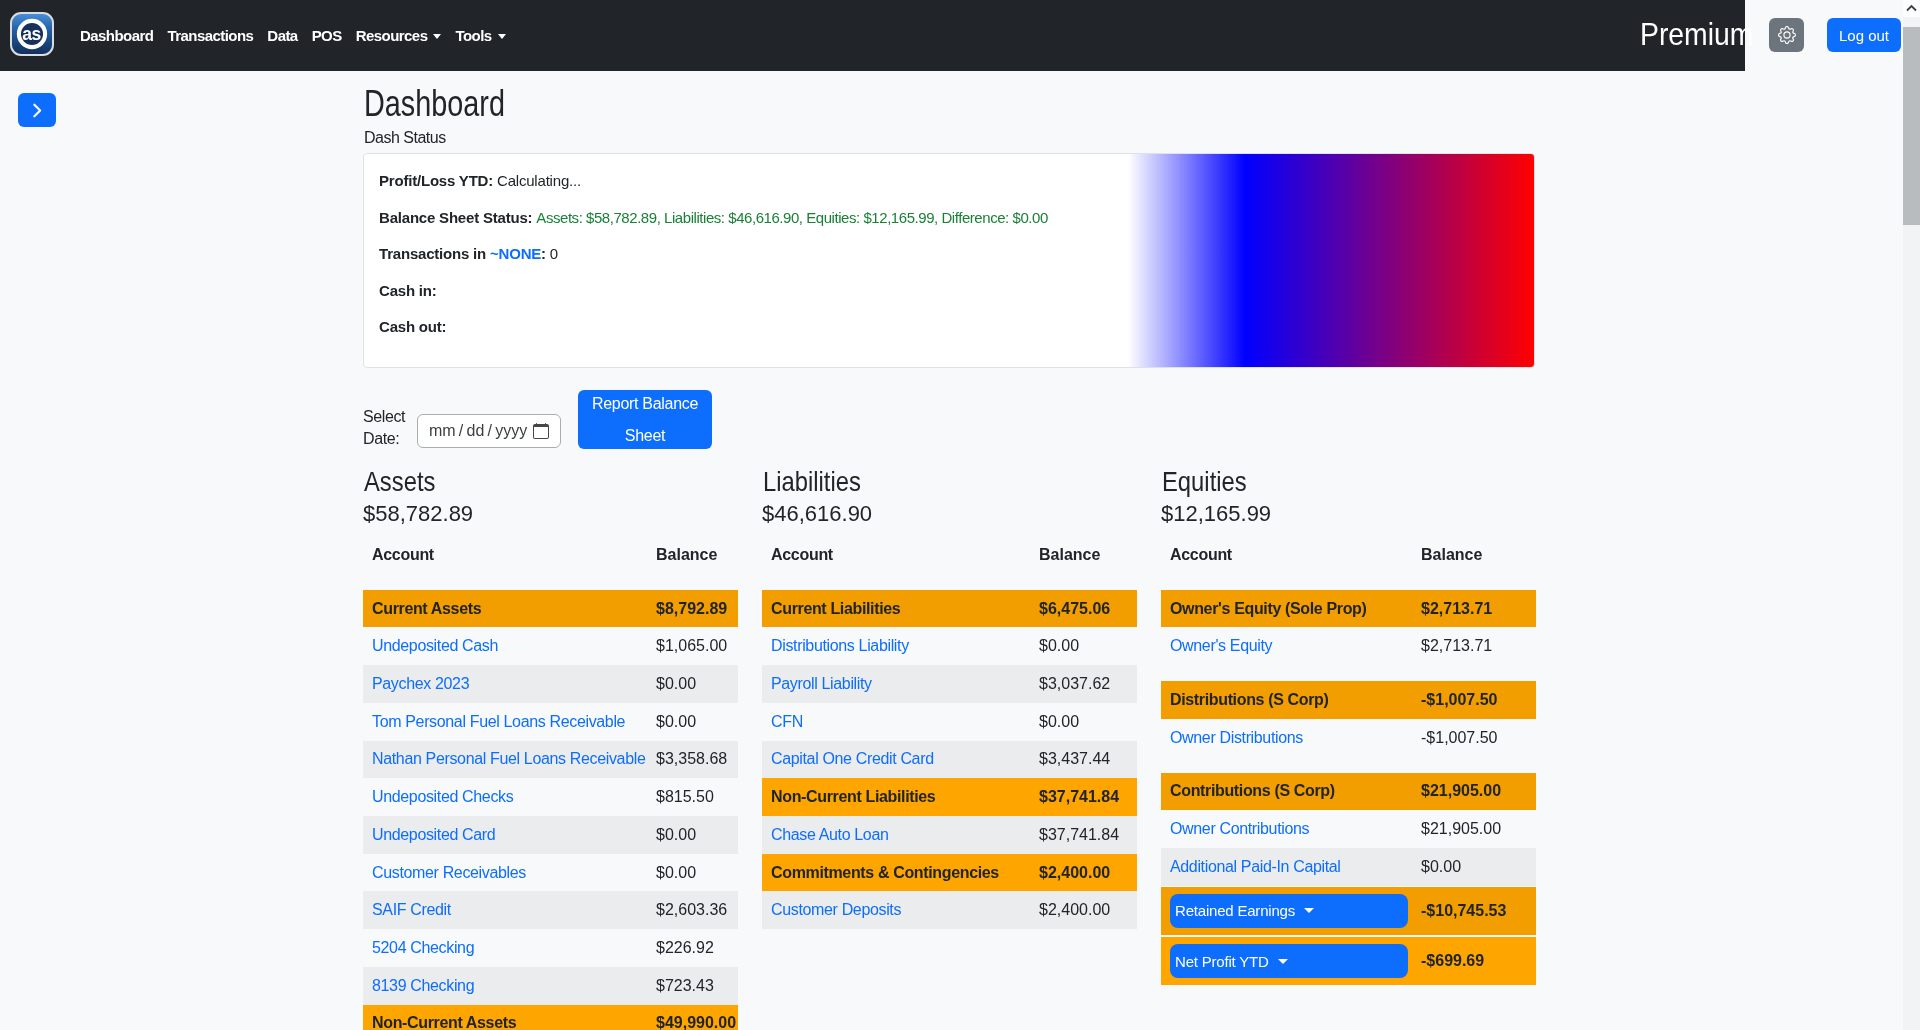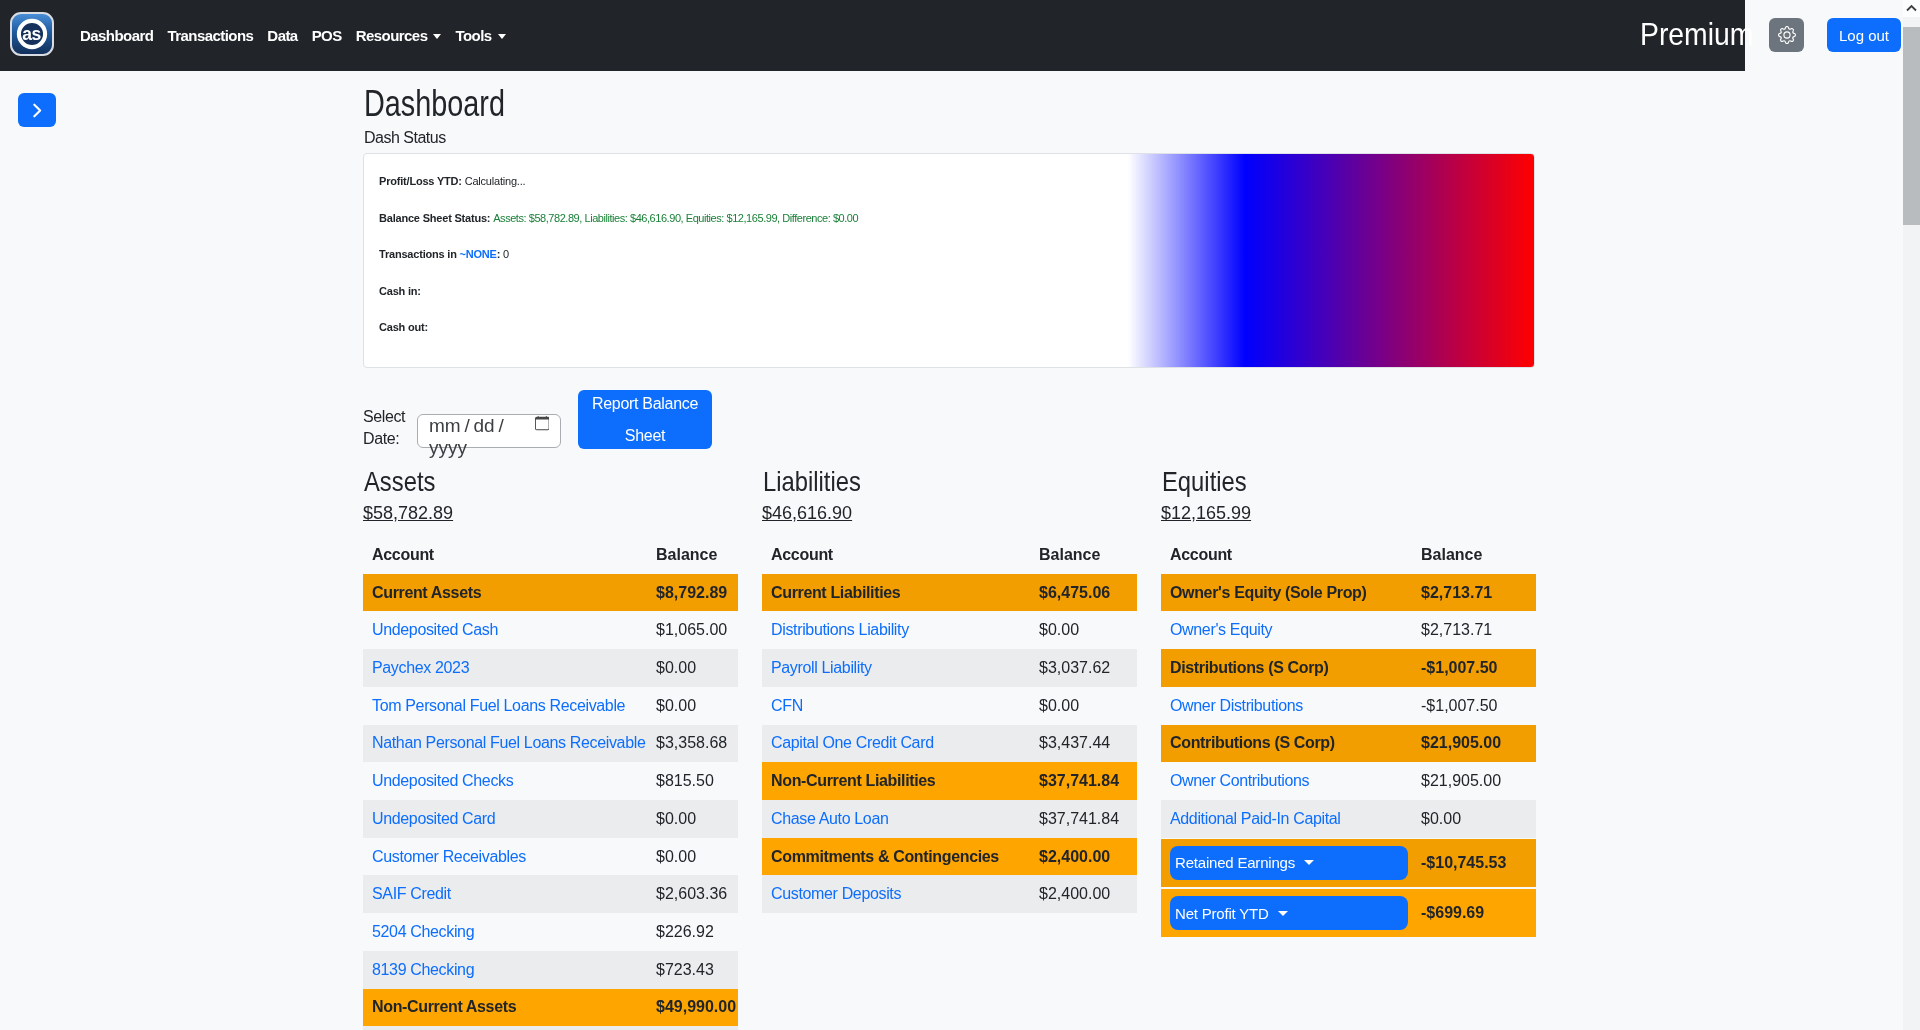--- a/index.html
+++ b/index.html
@@ -10,37 +10,37 @@
 #menu { position:absolute; left:73px; top:0; height:71px; display:flex; align-items:center; }
 #menu .mi { color:#fff; font-size:15px; font-weight:bold; letter-spacing:-0.55px; padding:8px 7px; white-space:nowrap; }
 .dcaret { display:inline-block; width:0; height:0; border-left:4.5px solid transparent; border-right:4.5px solid transparent; border-top:5px solid #fff; vertical-align:2px; margin-left:6px; }
 #premium { position:absolute; left:1640px; top:19px; font-size:31.5px; line-height:31.5px; transform:scaleX(0.9); transform-origin:left center; white-space:nowrap; color:#fff; }
 #gearbtn { position:absolute; left:1769px; top:18px; width:35px; height:34px; background:#6c757d; border-radius:6px; display:flex; align-items:center; justify-content:center; }
 #logout { position:absolute; left:1815px; top:18px; width:74px; height:34px; background:#0d6efd; border-radius:6px; color:#fff; font-size:15px; display:flex; align-items:center; justify-content:center;margin-left:12px; }
 #expand { position:absolute; left:18px; top:93px; width:38px; height:34px; background:#0d6efd; border-radius:6px; display:flex; align-items:center; justify-content:center; }
 #h1 { position:absolute; left:364px; top:86px; font-size:36px; line-height:36px; transform:scaleX(0.8); transform-origin:left center; white-space:nowrap; }
 #dstat { position:absolute; left:364px; top:129px; font-size:16px; letter-spacing:-0.5px; }
 #sbox { position:absolute; left:363px; top:153px; width:1172px; height:215px; border:1px solid #dee2e6; border-radius:4px;
-  background:linear-gradient(90deg, #fff 0%, #fff 65.3%, #0000ff 75.3%, #ff0000 100%); padding:15px; font-size:11px; letter-spacing:-0.2px; }
+  background:linear-gradient(90deg, #fff 0%, #fff 65.3%, #0000ff 75.3%, #ff0000 100%); padding:15px; font-size:15px; letter-spacing:-0.2px; }
 #sbox p { margin:0 0 12.6px 0; line-height:24px; }
 .green { color:#1a8038; letter-spacing:-0.45px; }
 .bluet { color:#0d6efd; font-weight:bold; }
 #seldate { position:absolute; left:363px; top:406px; font-size:16px; line-height:22px; letter-spacing:-0.4px; }
-#dinput { position:absolute; left:417px; top:414px; width:144px; height:34px; background:#fff; border:1px solid #a9acb1; border-radius:6px; display:flex; padding:0 11px; font-size:19px; color:#3c4043; }
+#dinput { position:absolute; left:417px; top:414px; width:144px; height:34px; background:#fff; border:1px solid #a9acb1; border-radius:6px; display:flex; align-items:center; padding:0 11px; font-size:16px; color:#3c4043; }
 #dinput svg { margin-left:auto; }
 #rptbtn { position:absolute; left:578px; top:390px; width:134px; height:59px; background:#0d6efd; border-radius:6px; color:#fff; font-size:16px; line-height:32px; display:flex; align-items:center; justify-content:center; text-align:center; letter-spacing:-0.3px; }
 .h3 { position:absolute; font-size:28px; line-height:28px; transform:scaleX(0.85); transform-origin:left center; white-space:nowrap; }
-.h5 { position:absolute; font-size:18px; line-height:25px;text-decoration:underline; }
+.h5 { position:absolute; font-size:22px; line-height:25px; }
 .tbl { position:absolute; width:375px; font-size:16px; }
 .r { display:flex; height:37.72px; align-items:center; }
 .r .c1 { padding-left:9px; flex:0 0 auto; width:var(--bo); white-space:nowrap; overflow:visible; }
 .r .c2 { flex:1; white-space:nowrap; }
 .r.st { background:#ebeced; }
 .r.or { background:#ffa500; }
-.r.or.od { background:#f29d00; }
+.r.or.od { background:#f29d00;margin-top:16px; }
 .acc { letter-spacing:-0.35px; }
 .hacc { letter-spacing:-0.3px; }
 .lk { color:#0d6efd; text-decoration:none; }
 .btn-dd { display:flex; align-items:center; width:238px; height:34px; background:#0d6efd; border-radius:8px; color:#fff; font-size:15px; padding-left:5px; letter-spacing:-0.2px; }
 .caret { display:inline-block; width:0; height:0; border-left:5px solid transparent; border-right:5px solid transparent; border-top:5.5px solid #fff; margin-left:9px; }
 #sb { position:absolute; left:1903px; top:0; width:17px; height:1030px; background:#f2f3f5; }
 #sb .btn { position:absolute; left:0; top:0; width:17px; height:17px; background:#fcfdfe; }
 #sb .thumb { position:absolute; left:0; top:27px; width:17px; height:198px; background:#b9bcbe; }
 #sb .arr { position:absolute; left:3px; top:4px; }
 </style></head>

